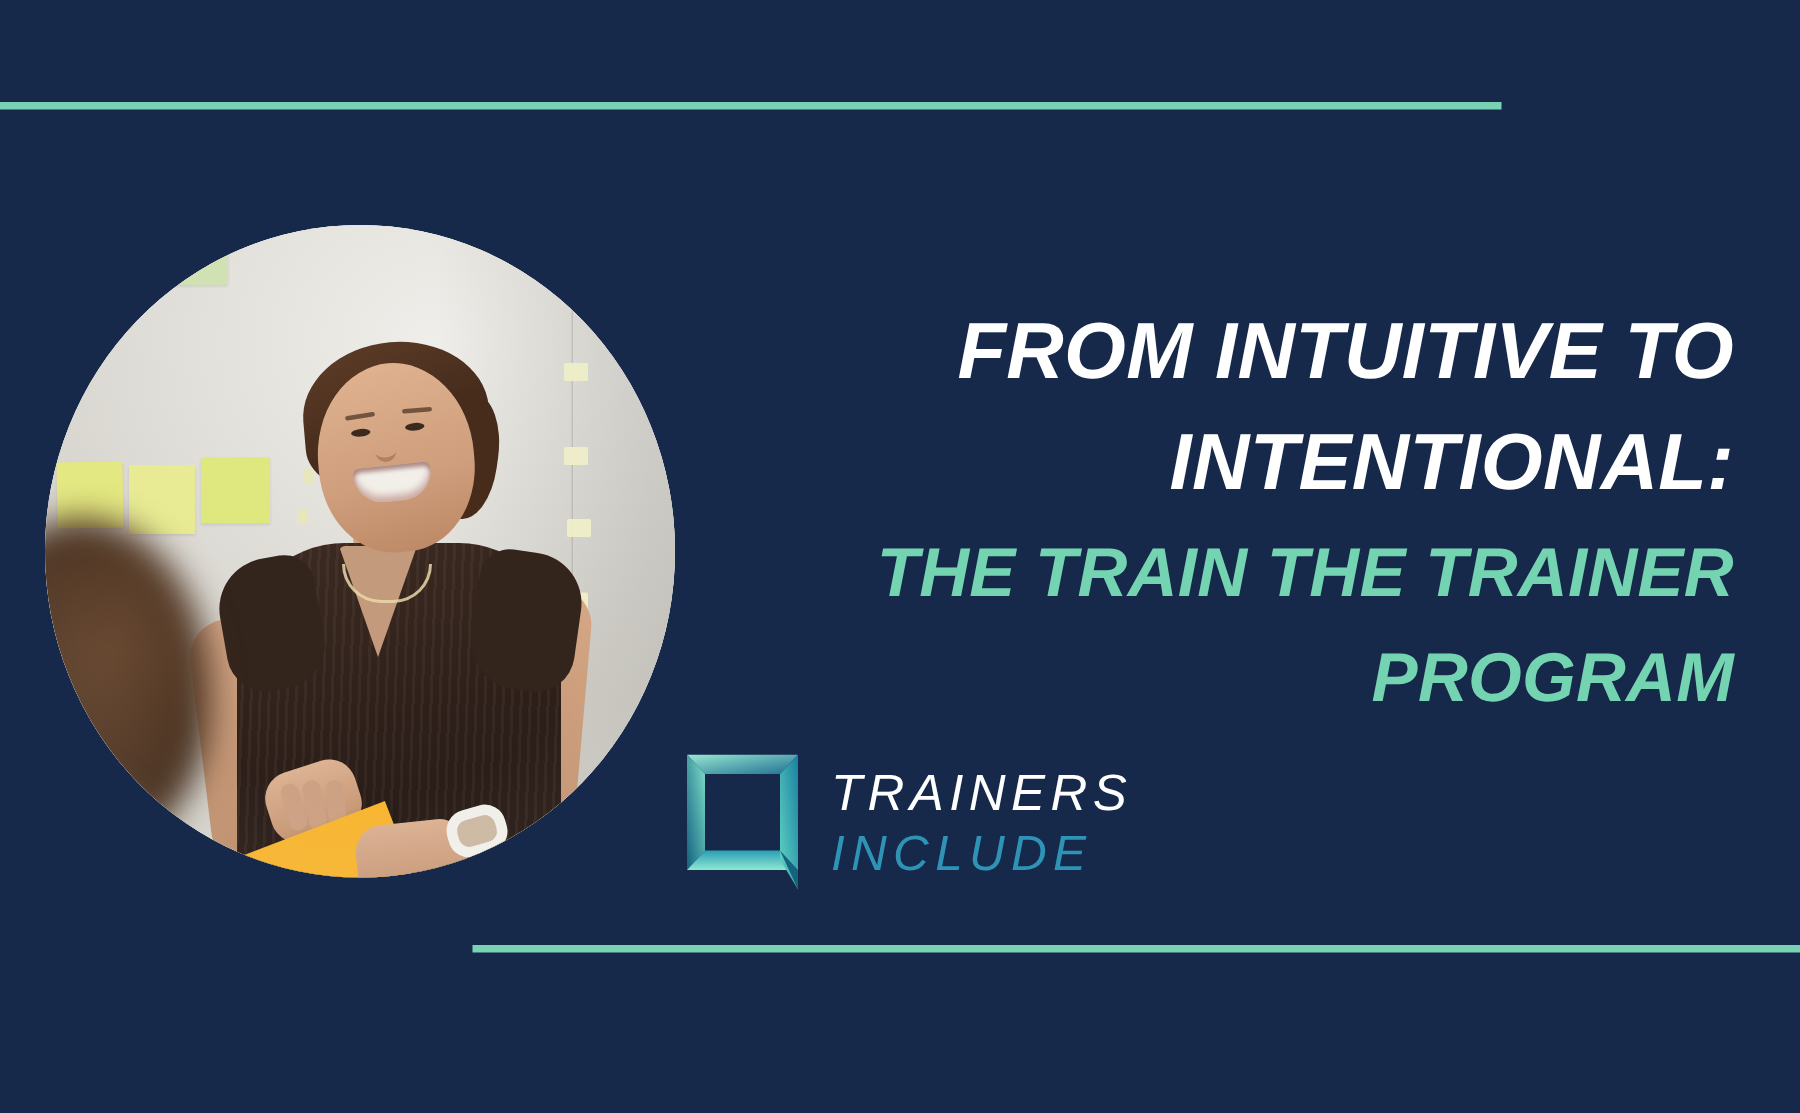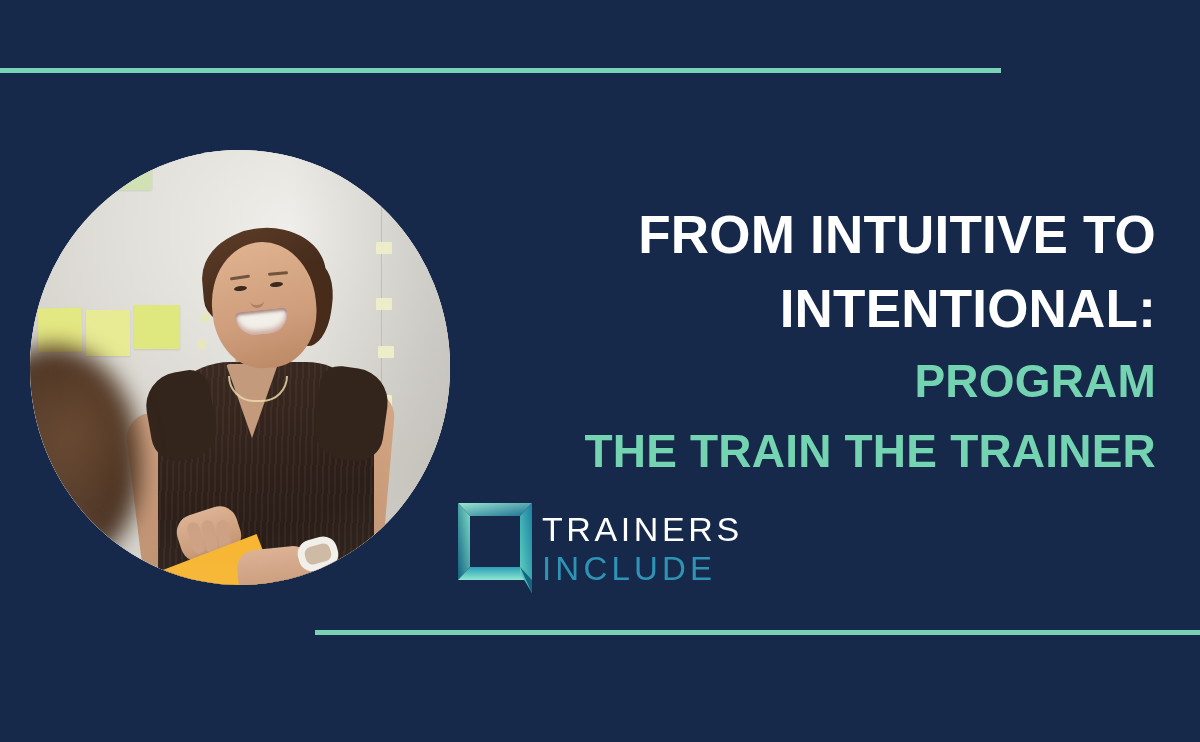--- a/index.html
+++ b/index.html
@@ -9,20 +9,21 @@
     background:#16294a;
     font-family:"Liberation Sans", sans-serif;
     overflow:hidden;
   }
 
   #canvas {
     position:relative;
     width:980px;
     height:742px;
     background:#16294a;
+    font-style:italic;
   }
 
   
   .rule {
     position:absolute;
     height:5px;
     background:#79d2b4;
   }
   .rule-top    { left:0;   top:68px;  width:1001px; }
   .rule-bottom { left:315px; top:630px; width:885px; }
@@ -250,21 +251,21 @@
     letter-spacing:.2px;
     white-space:nowrap;
   }
   .hl-white { color:#ffffff; }
   .hl-teal  { color:#74d4b1; font-size:46px; line-height:70px; }
 
   
   .logo {
     position:absolute;
     left:458px; top:503px;
-    display:flex; align-items:center; gap:10px;
+    display:flex; align-items:center; gap:22px;
   }
   .logo-mark { width:74px; height:90px; display:block; }
   .logo-words { display:flex; flex-direction:column; line-height:1; }
   .logo-trainers {
     color:#ffffff; font-size:34px; letter-spacing:3.6px; font-weight:normal;
   }
   .logo-toolbox {
     color:#2e93b5; font-size:33px; letter-spacing:4.2px; font-weight:normal; margin-top:6px;
   }
 </style>
@@ -334,22 +335,22 @@
 
       <div class="blur-head"></div>
       <div class="blur-shoulder"></div>
       <div class="photo-soften"></div>
     </div>
   </div>
 
   <div class="headline">
     <div class="hl-line hl-white">FROM INTUITIVE TO</div>
     <div class="hl-line hl-white">INTENTIONAL:</div>
+    <div class="hl-line hl-teal">THE TRAIN THE TRAINER</div>
     <div class="hl-line hl-teal">PROGRAM</div>
-    <div class="hl-line hl-teal">THE TRAIN THE TRAINER</div>
   </div>
 
   <div class="logo">
     <svg class="logo-mark" viewBox="0 0 74 90">
       <defs>
         <linearGradient id="g1" x1="0" y1="0" x2="1" y2="1">
           <stop offset="0" stop-color="#9ae8d2"></stop>
             <stop offset="1" stop-color="#1e6f93"></stop>
         </linearGradient>
         <linearGradient id="g2" x1="0" y1="1" x2="1" y2="0">

